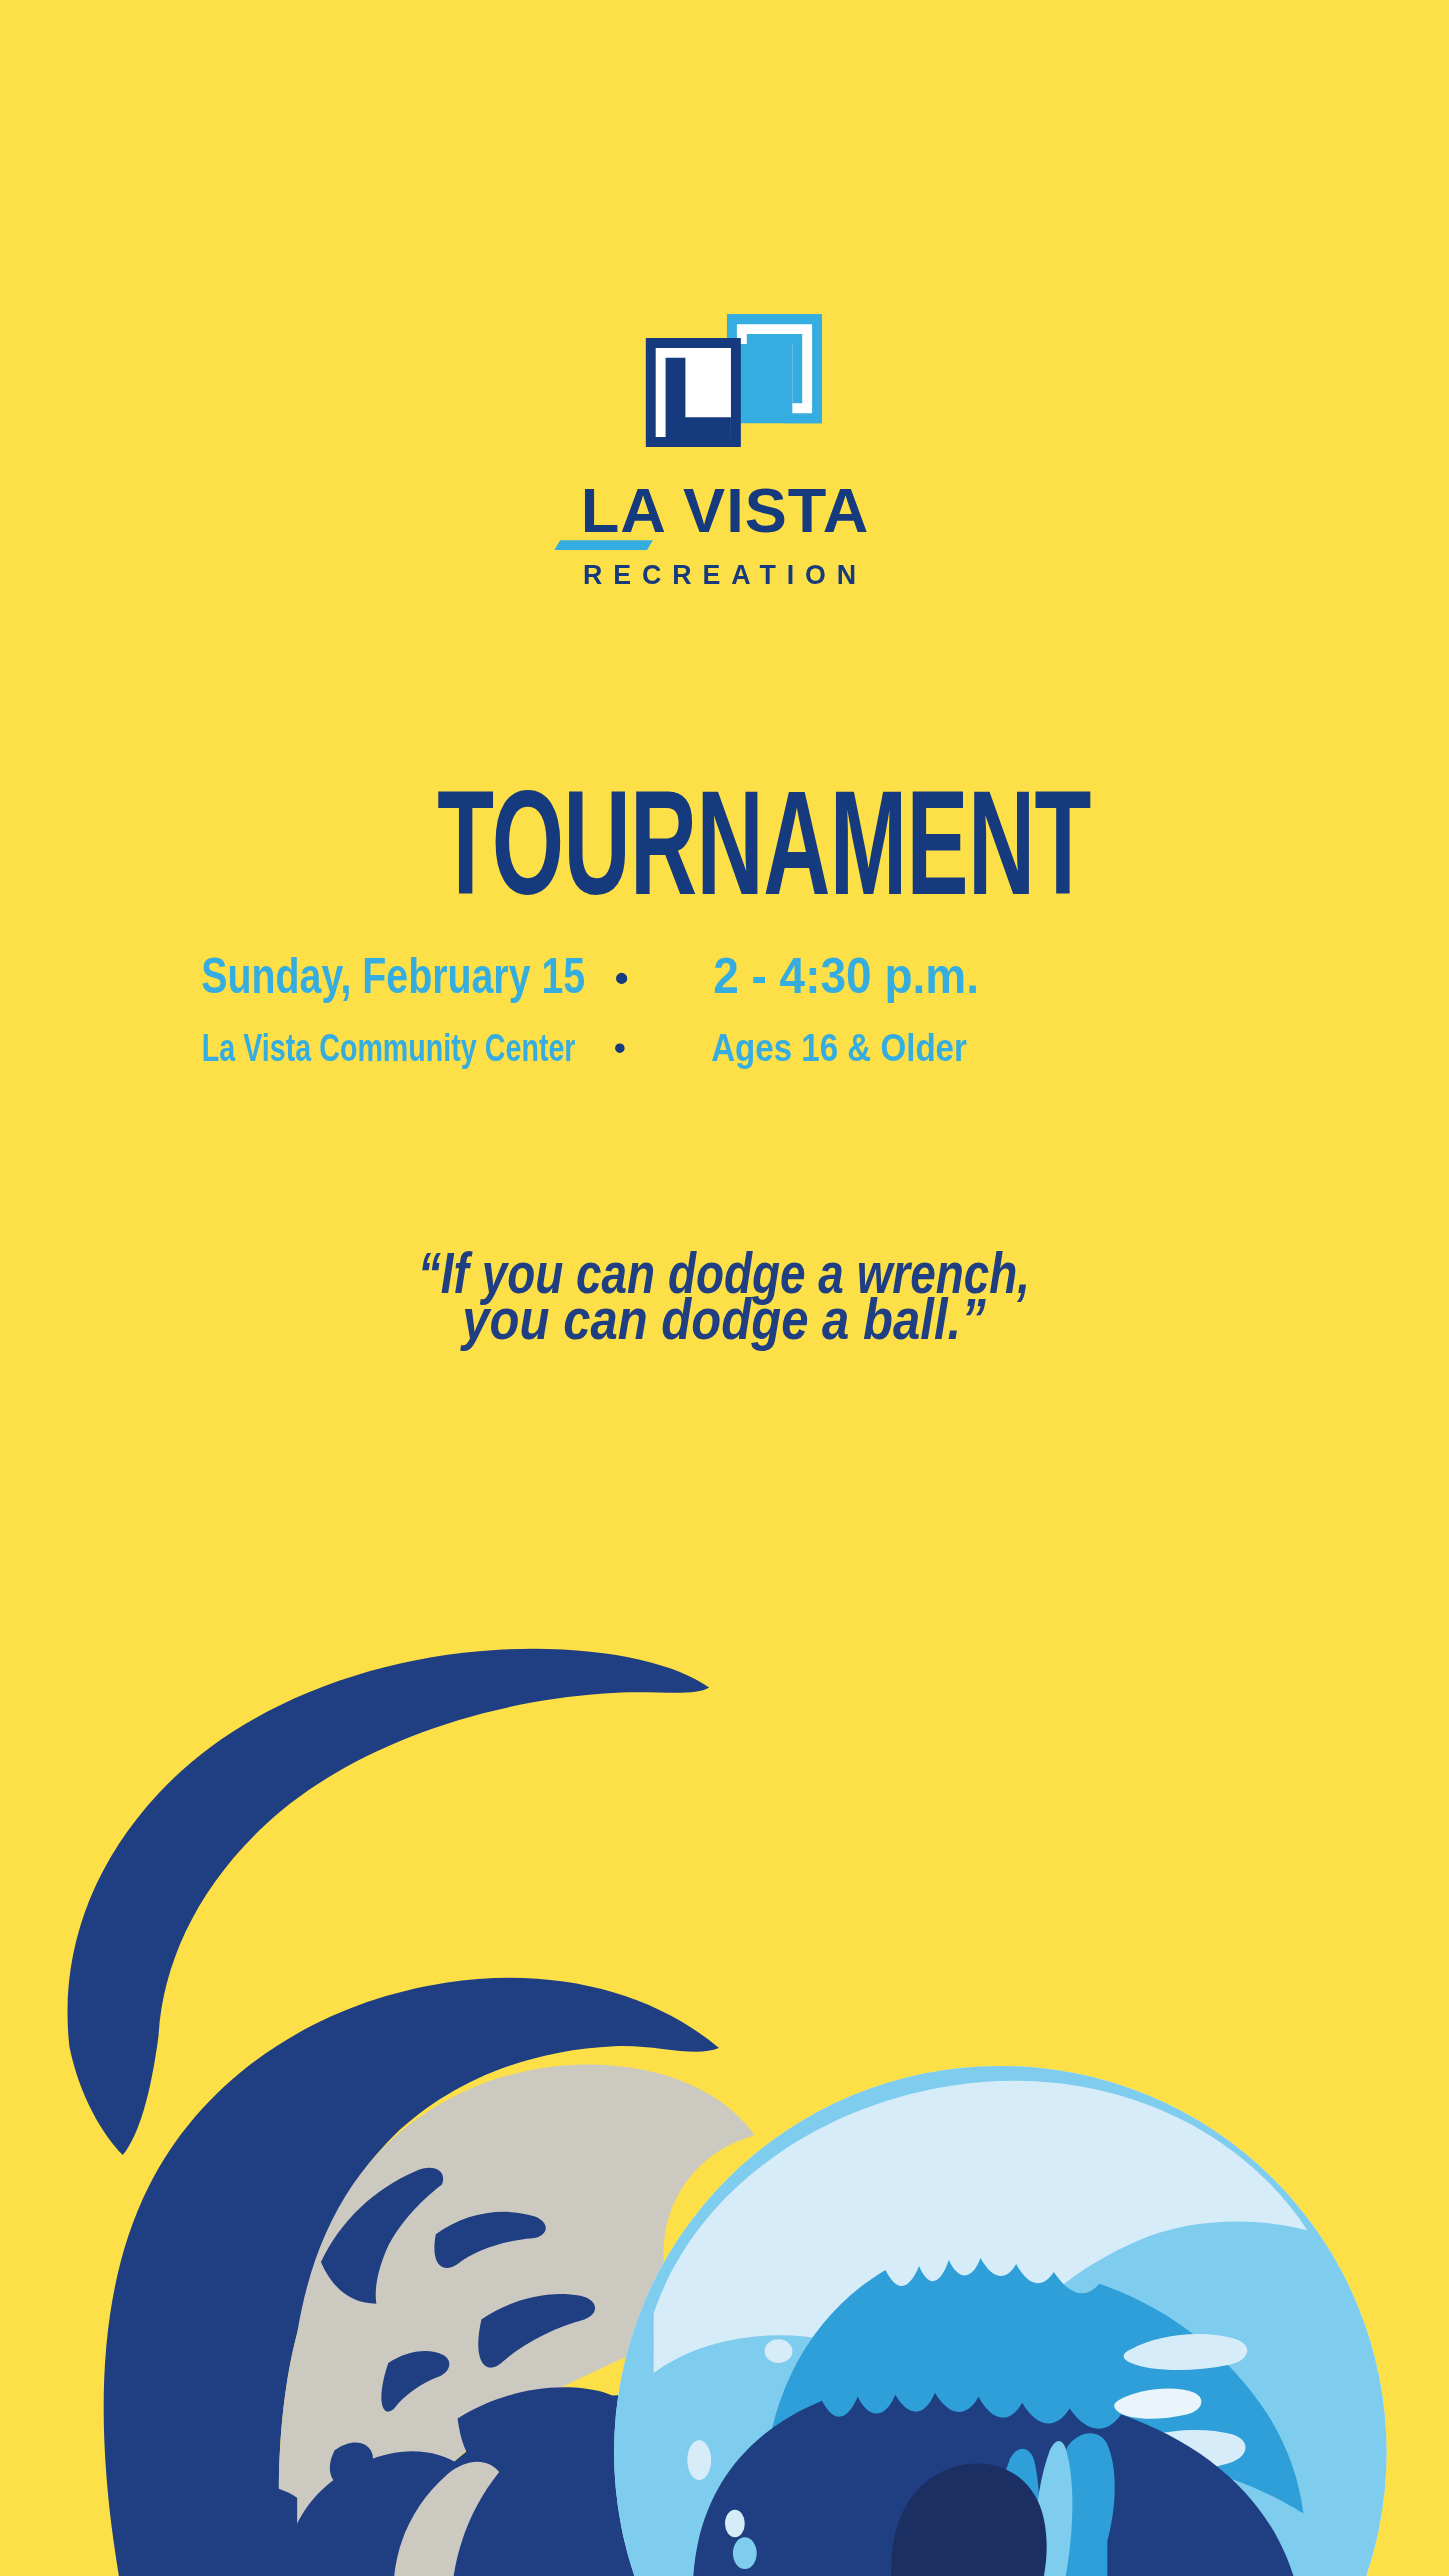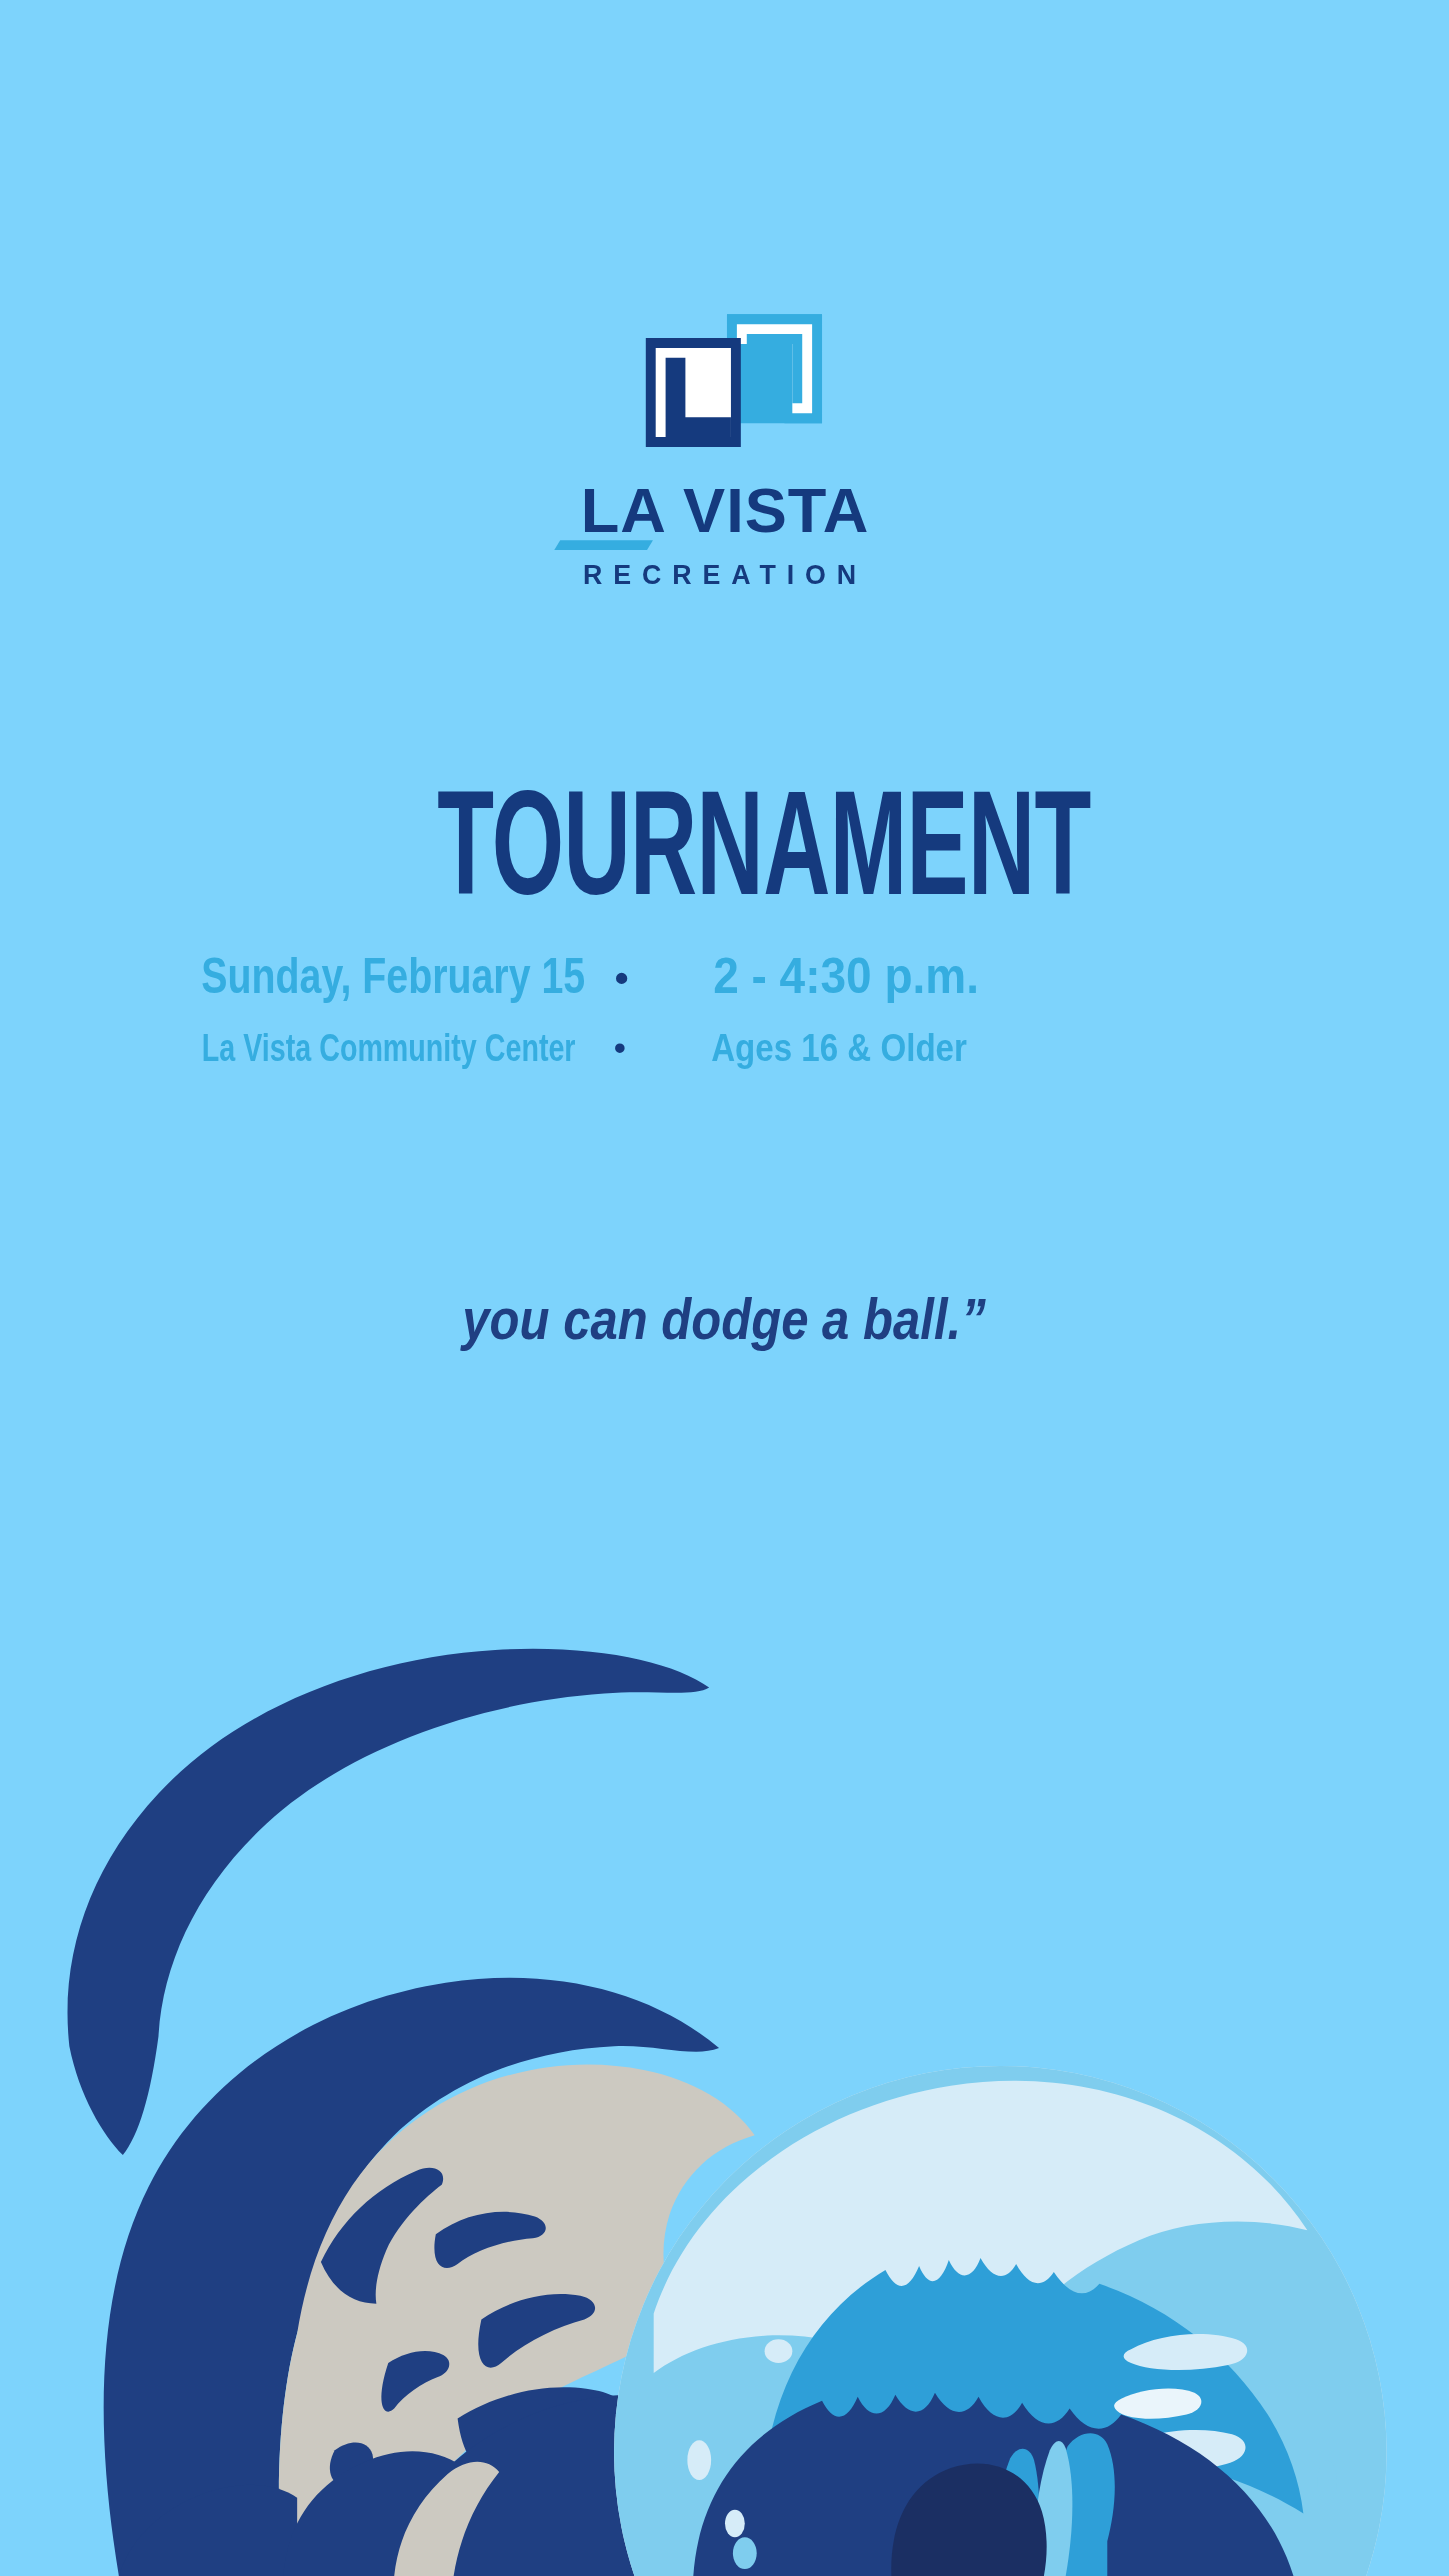--- a/index.html
+++ b/index.html
@@ -8,21 +8,21 @@
     background: #ffffff;
   }
   body {
     font-family: "Liberation Sans", sans-serif;
   }
 
   #poster {
     position: relative;
     width: 1449px;
     height: 2576px;
-    background: #7dd3fc;
+    background: #fde047;
     overflow: hidden;
   }
 
   
   .logo-block {
     position: absolute;
     top: 312px;
     left: 0;
     width: 1449px;
     text-align: center;
@@ -148,20 +148,25 @@
   </div>
 
   <div class="details" style="top:1020px;text-align:right;">
     <svg viewBox="0 0 1463 60" width="1449" height="59">
       <text x="390" y="42" text-anchor="middle" font-family="'Liberation Sans', sans-serif" font-size="40" font-weight="bold" textLength="380" lengthAdjust="spacingAndGlyphs" fill="#35ade0">La Vista Community Center</text>
       <text x="625" y="40" text-anchor="middle" font-family="'Liberation Sans', sans-serif" font-size="34" font-weight="bold" fill="#153a7e">•</text>
       <text x="848" y="42" text-anchor="middle" font-family="'Liberation Sans', sans-serif" font-size="40" font-weight="bold" textLength="260" lengthAdjust="spacingAndGlyphs" fill="#35ade0">Ages 16 &amp; Older</text>
     </svg>
   </div>
 
+  <div class="quote" style="top:1234px;">
+    <svg viewBox="0 0 1463 80" width="1449" height="79">
+      <text x="731" y="60" text-anchor="middle" font-family="'Liberation Sans', sans-serif" font-size="58" font-weight="bold" font-style="italic" textLength="620" lengthAdjust="spacingAndGlyphs" fill="#1f3f82">“If you can dodge a wrench,</text>
+    </svg>
+  </div>
 
   <div class="quote" style="top:1280px;">
     <svg viewBox="0 0 1463 80" width="1449" height="79">
       <text x="731" y="60" text-anchor="middle" font-family="'Liberation Sans', sans-serif" font-size="58" font-weight="bold" font-style="italic" textLength="530" lengthAdjust="spacingAndGlyphs" fill="#1f3f82">you can dodge a ball.”</text>
     </svg>
   </div>
 
   <div class="illustration">
     <svg viewBox="0 0 1463 1145" preserveAspectRatio="xMidYMid meet">
 

